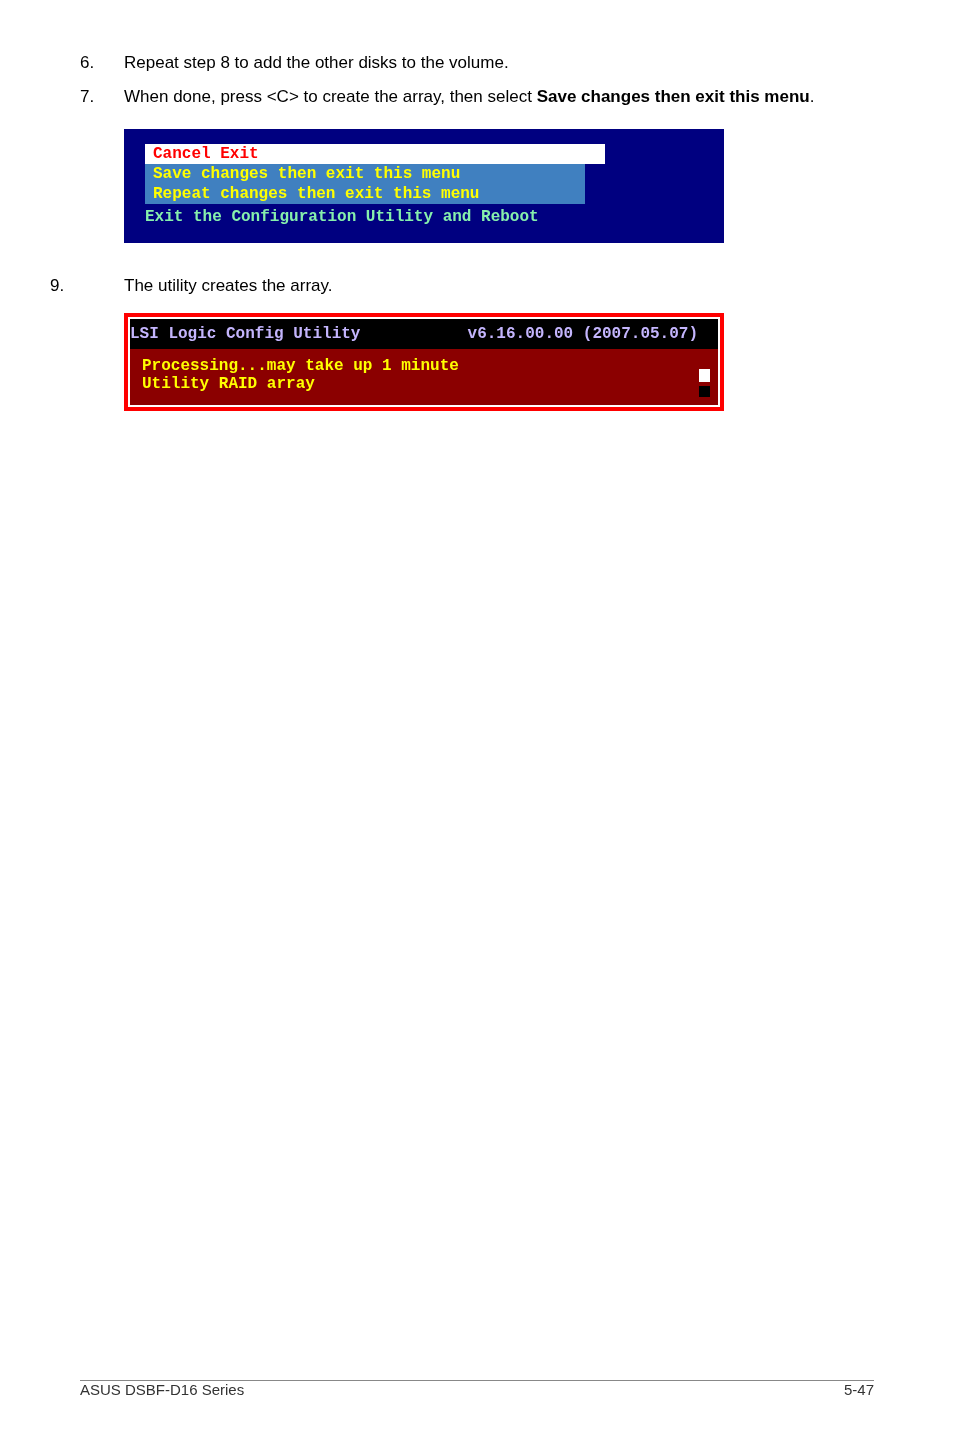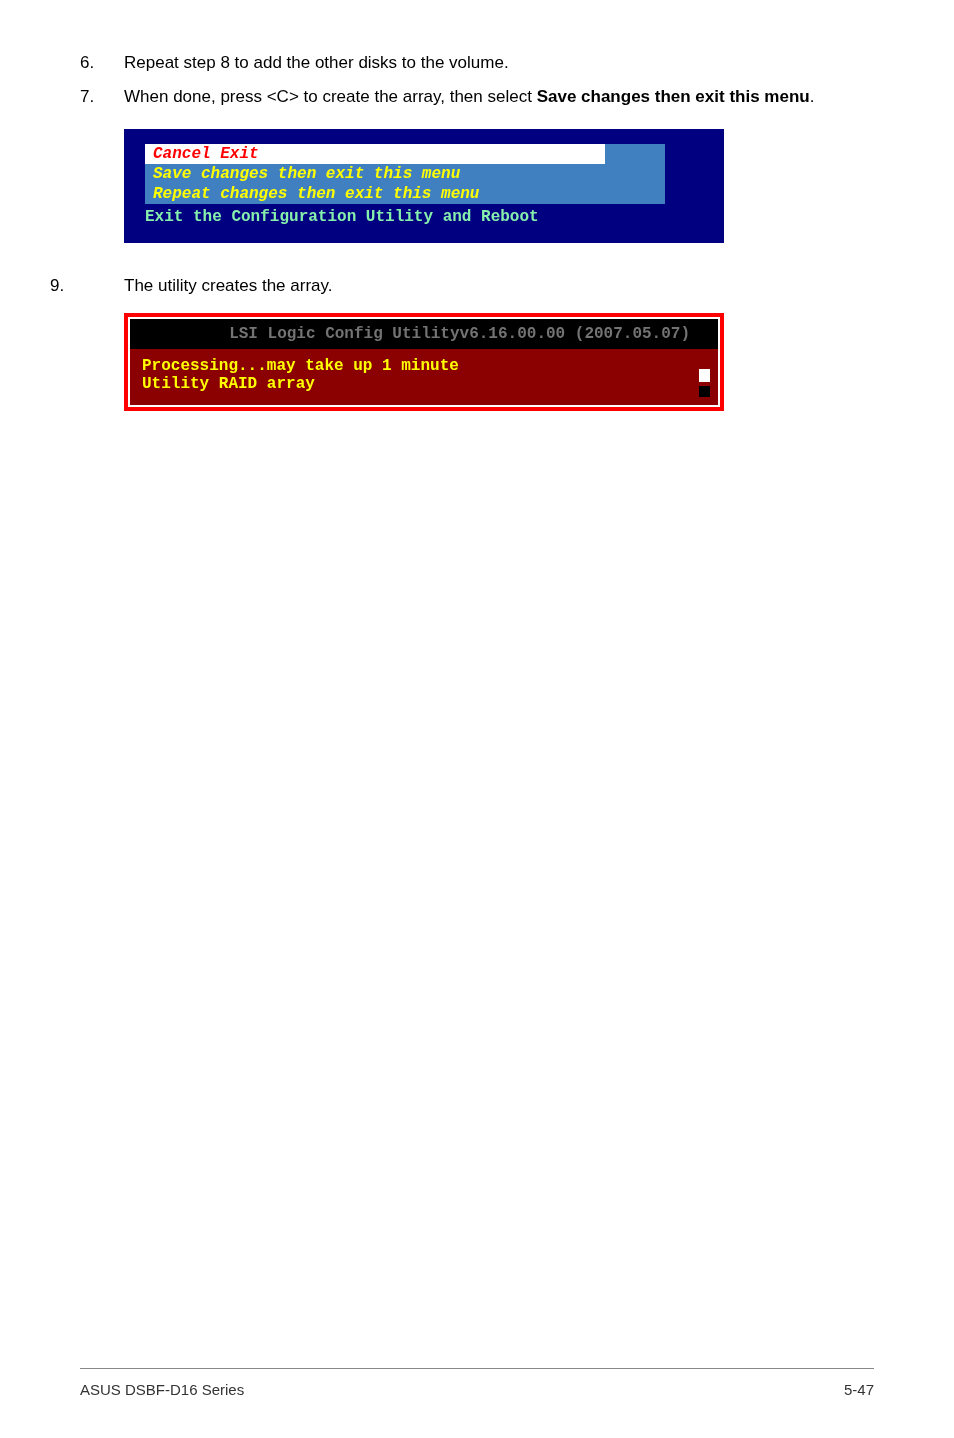--- a/index.html
+++ b/index.html
@@ -48,22 +48,21 @@
       font-size: 16px;
       font-weight: bold;
     }
     .bios-title {
       color: #ffffff;
       padding: 2px 18px;
     }
     .bios-menu {
       margin: 2px 18px;
       background: #4080c0;
-      width: 520px;
-      font-style: italic;
+      width: 440px;
     }
     .bios-menu-selected {
       color: #ff0000;
       background: #ffffff;
       padding: 1px 8px;
       width: 460px;
     }
     .bios-menu-item {
       color: #ffff00;
       padding: 1px 8px;
@@ -90,24 +89,24 @@
       padding: 4px;
       font-family: 'Courier New', Courier, monospace;
       font-size: 16px;
       font-weight: bold;
     }
     .bios-window2-inner {
       border: 2px solid #ffffff;
     }
     .bios-header {
       background: #000000;
-      color: #737373;
-      padding: 6px 8px;
-      display: flex;
-      justify-content: flex-end;
+      color: #c4b5fd;
+      padding: 6px 0;
+      display: flex;
+      justify-content: space-between;
     }
     .bios-header .version-text {
       padding-right: 20px;
     }
     .bios-body {
       background: #8b0000;
       color: #ffff00;
       padding: 8px 4px 12px 12px;
       position: relative;
     }
@@ -133,21 +132,21 @@
       width: 11px;
       height: 11px;
       background: #000000;
     }
     .footer {
       position: absolute;
       bottom: 40px;
       left: 80px;
       right: 80px;
       border-top: 1px solid #888;
-      padding-top: 12px;
+      padding-top: 0;
       display: flex;
       justify-content: space-between;
       font-size: 15px;
       color: #333;
     }
   </style>
 </head>
 <body>
 
 <div class="step-list">

